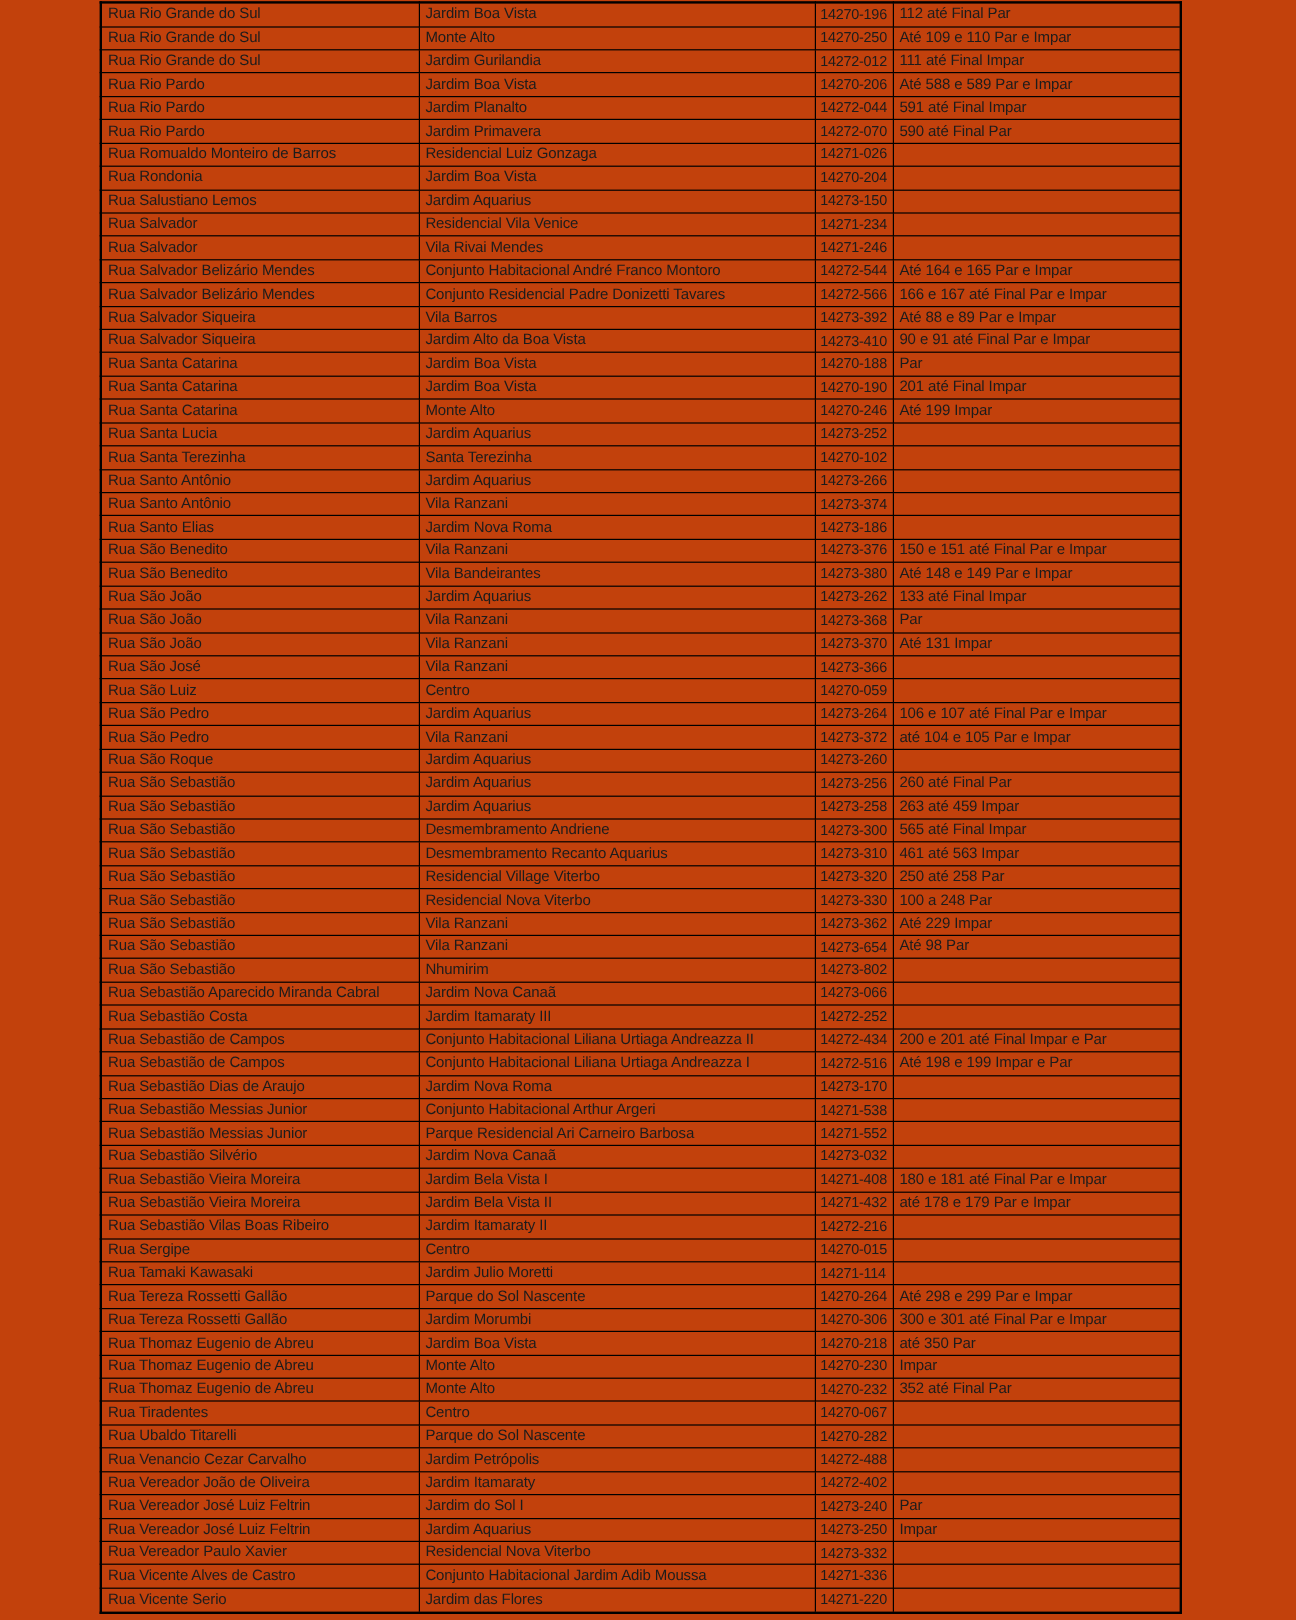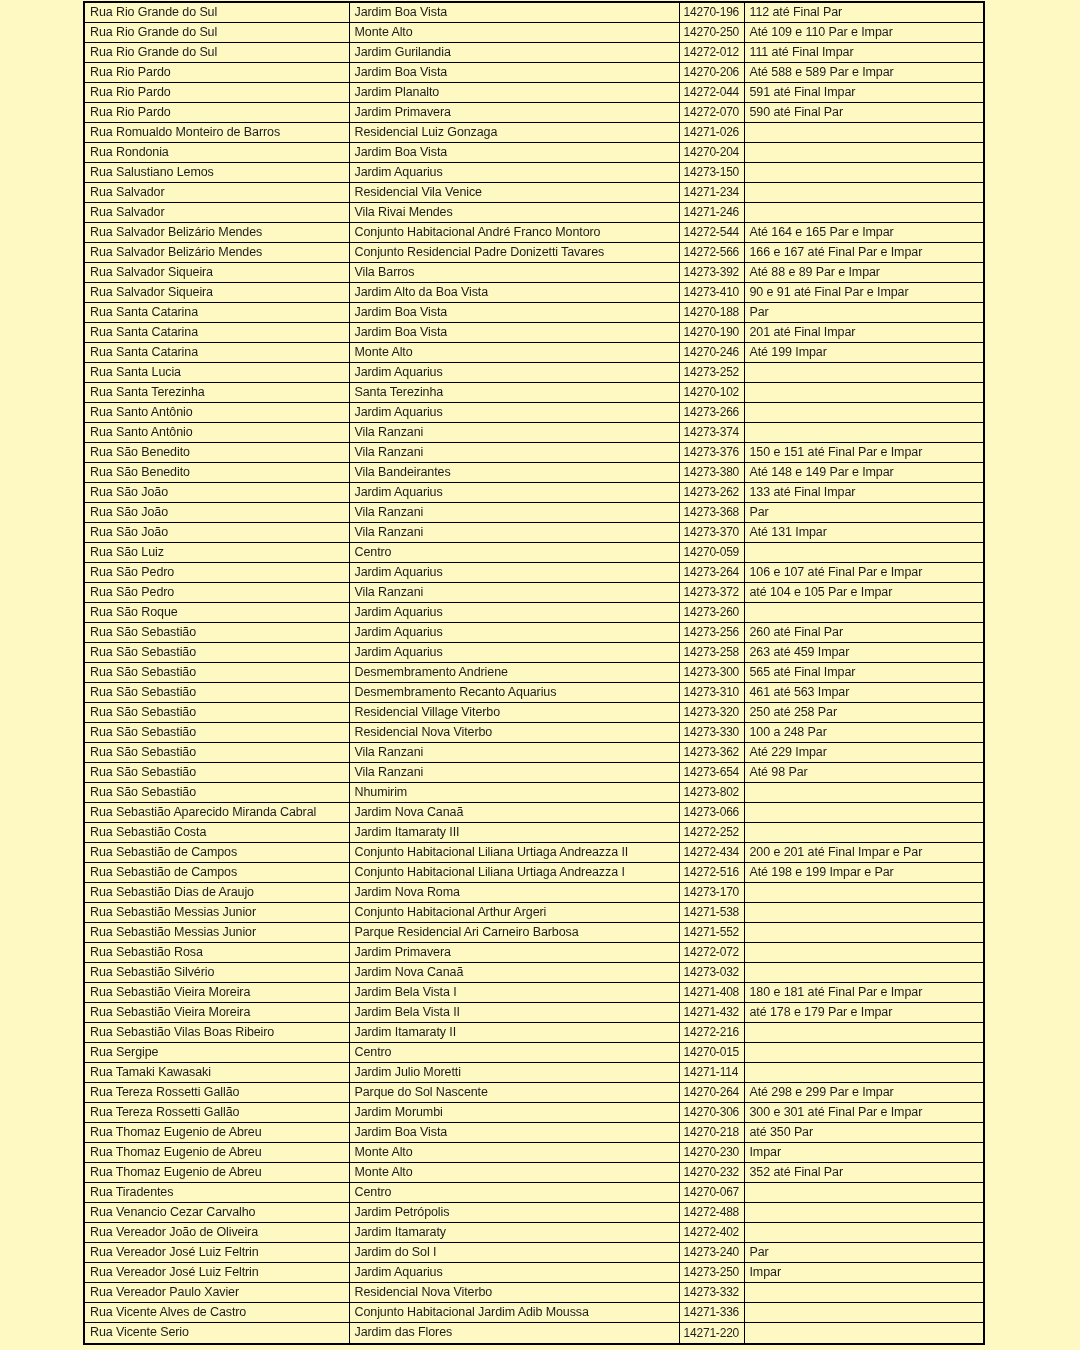--- a/index.html
+++ b/index.html
@@ -8,21 +8,21 @@
     background: #ffffff;
     width: 1080px;
     height: 1350px;
     overflow: hidden;
     font-family: "Liberation Sans", sans-serif;
   }
   .page {
     position: relative;
     width: 1080px;
     height: 1350px;
-    background: #fef9c3;
+    background: #c2410c;
   }
   .table-wrap {
     position: absolute;
     left: 83px;
     top: 1px;
     width: 902px;
     height: 1344px;
   }
   table.street-table {
     width: 100%;
@@ -191,20 +191,26 @@
             <td class="cell-postal_code">14273-266</td>
             <td class="cell-number_range"></td>
           </tr>
           <tr>
             <td class="cell-street">Rua Santo Antônio</td>
             <td class="cell-neighborhood">Vila Ranzani</td>
             <td class="cell-postal_code">14273-374</td>
             <td class="cell-number_range"></td>
           </tr>
           <tr>
+            <td class="cell-street">Rua Santo Elias</td>
+            <td class="cell-neighborhood">Jardim Nova Roma</td>
+            <td class="cell-postal_code">14273-186</td>
+            <td class="cell-number_range"></td>
+          </tr>
+          <tr>
             <td class="cell-street">Rua São Benedito</td>
             <td class="cell-neighborhood">Vila Ranzani</td>
             <td class="cell-postal_code">14273-376</td>
             <td class="cell-number_range">150 e 151 até Final Par e Impar</td>
           </tr>
           <tr>
             <td class="cell-street">Rua São Benedito</td>
             <td class="cell-neighborhood">Vila Bandeirantes</td>
             <td class="cell-postal_code">14273-380</td>
             <td class="cell-number_range">Até 148 e 149 Par e Impar</td>
@@ -221,20 +227,26 @@
             <td class="cell-postal_code">14273-368</td>
             <td class="cell-number_range">Par</td>
           </tr>
           <tr>
             <td class="cell-street">Rua São João</td>
             <td class="cell-neighborhood">Vila Ranzani</td>
             <td class="cell-postal_code">14273-370</td>
             <td class="cell-number_range">Até 131 Impar</td>
           </tr>
           <tr>
+            <td class="cell-street">Rua São José</td>
+            <td class="cell-neighborhood">Vila Ranzani</td>
+            <td class="cell-postal_code">14273-366</td>
+            <td class="cell-number_range"></td>
+          </tr>
+          <tr>
             <td class="cell-street">Rua São Luiz</td>
             <td class="cell-neighborhood">Centro</td>
             <td class="cell-postal_code">14270-059</td>
             <td class="cell-number_range"></td>
           </tr>
           <tr>
             <td class="cell-street">Rua São Pedro</td>
             <td class="cell-neighborhood">Jardim Aquarius</td>
             <td class="cell-postal_code">14273-264</td>
             <td class="cell-number_range">106 e 107 até Final Par e Impar</td>
@@ -341,26 +353,20 @@
             <td class="cell-postal_code">14271-538</td>
             <td class="cell-number_range"></td>
           </tr>
           <tr>
             <td class="cell-street">Rua Sebastião Messias Junior</td>
             <td class="cell-neighborhood">Parque Residencial Ari Carneiro Barbosa</td>
             <td class="cell-postal_code">14271-552</td>
             <td class="cell-number_range"></td>
           </tr>
           <tr>
-            <td class="cell-street">Rua Sebastião Rosa</td>
-            <td class="cell-neighborhood">Jardim Primavera</td>
-            <td class="cell-postal_code">14272-072</td>
-            <td class="cell-number_range"></td>
-          </tr>
-          <tr>
             <td class="cell-street">Rua Sebastião Silvério</td>
             <td class="cell-neighborhood">Jardim Nova Canaã</td>
             <td class="cell-postal_code">14273-032</td>
             <td class="cell-number_range"></td>
           </tr>
           <tr>
             <td class="cell-street">Rua Sebastião Vieira Moreira</td>
             <td class="cell-neighborhood">Jardim Bela Vista I</td>
             <td class="cell-postal_code">14271-408</td>
             <td class="cell-number_range">180 e 181 até Final Par e Impar</td>
@@ -416,20 +422,26 @@
           <tr>
             <td class="cell-street">Rua Thomaz Eugenio de Abreu</td>
             <td class="cell-neighborhood">Monte Alto</td>
             <td class="cell-postal_code">14270-232</td>
             <td class="cell-number_range">352 até Final Par</td>
           </tr>
           <tr>
             <td class="cell-street">Rua Tiradentes</td>
             <td class="cell-neighborhood">Centro</td>
             <td class="cell-postal_code">14270-067</td>
+            <td class="cell-number_range"></td>
+          </tr>
+          <tr>
+            <td class="cell-street">Rua Ubaldo Titarelli</td>
+            <td class="cell-neighborhood">Parque do Sol Nascente</td>
+            <td class="cell-postal_code">14270-282</td>
             <td class="cell-number_range"></td>
           </tr>
           <tr>
             <td class="cell-street">Rua Venancio Cezar Carvalho</td>
             <td class="cell-neighborhood">Jardim Petrópolis</td>
             <td class="cell-postal_code">14272-488</td>
             <td class="cell-number_range"></td>
           </tr>
           <tr>
             <td class="cell-street">Rua Vereador João de Oliveira</td>

